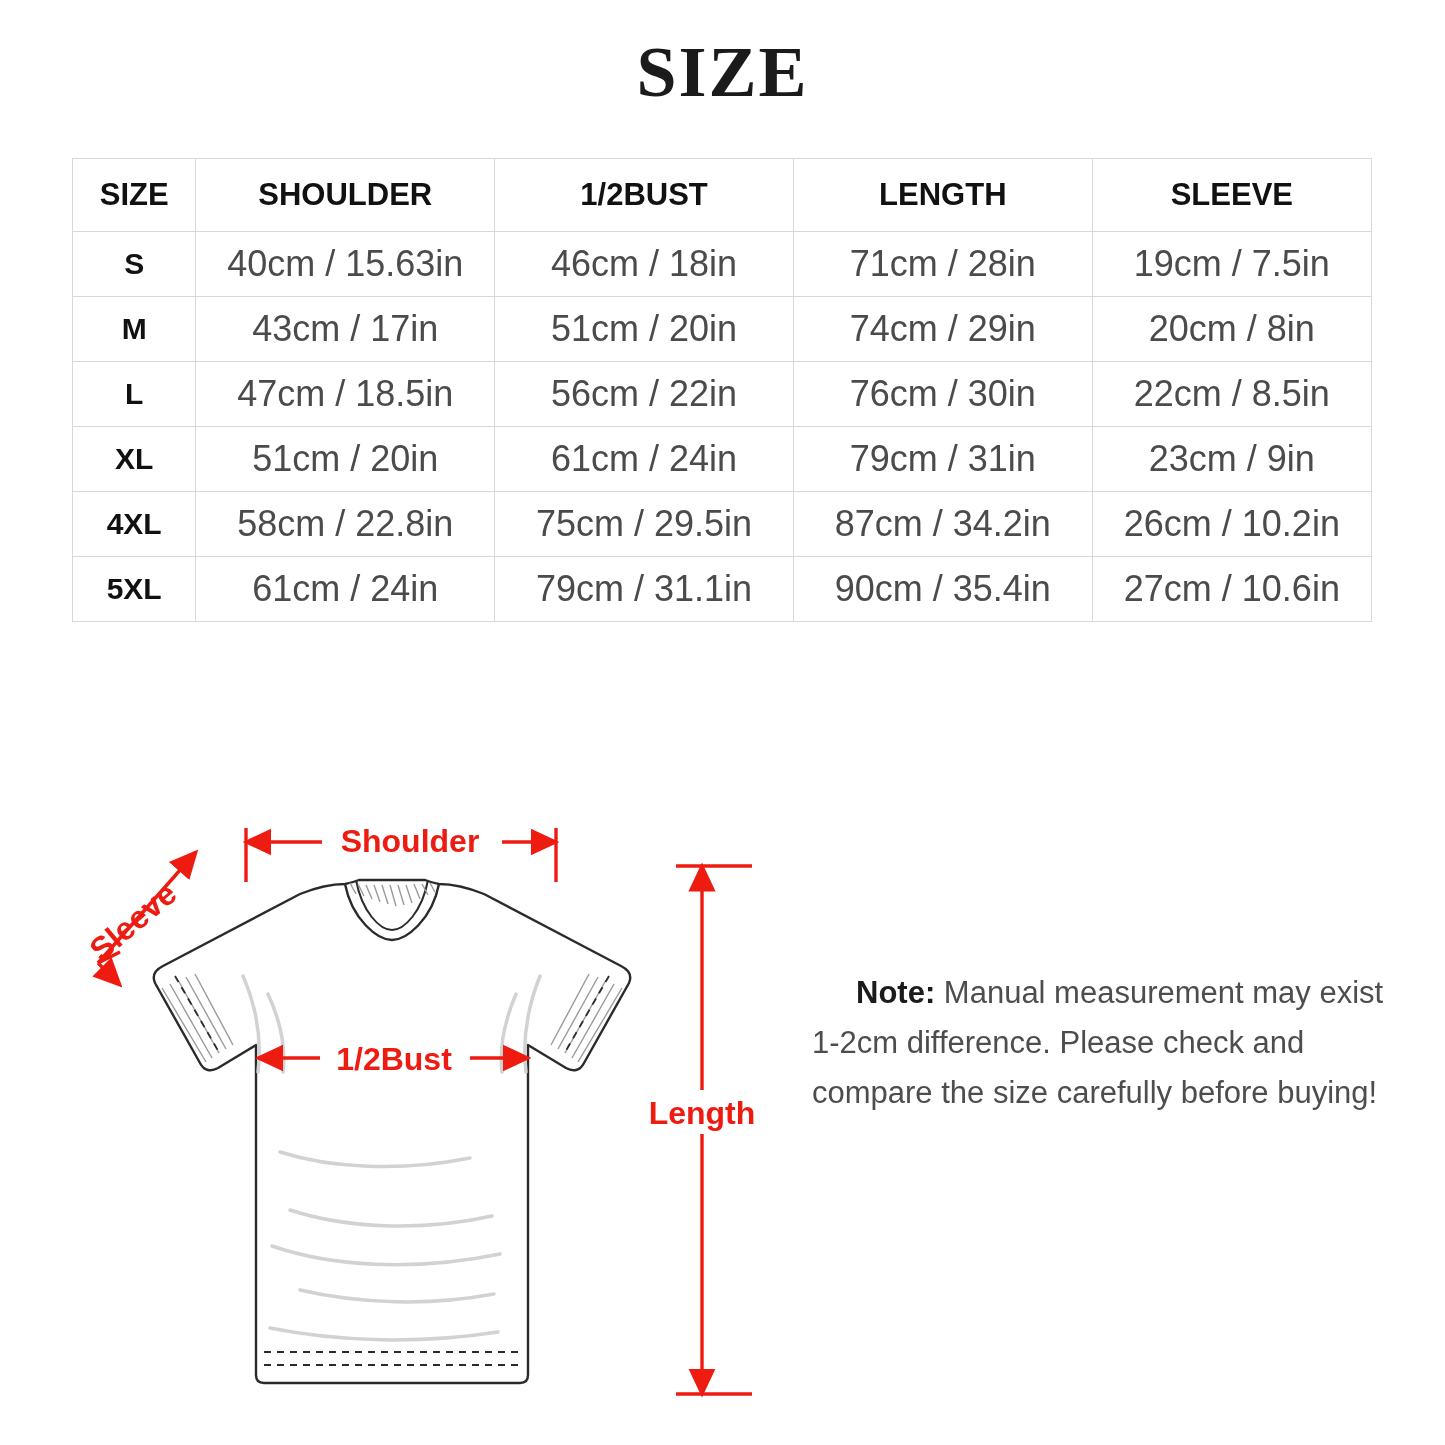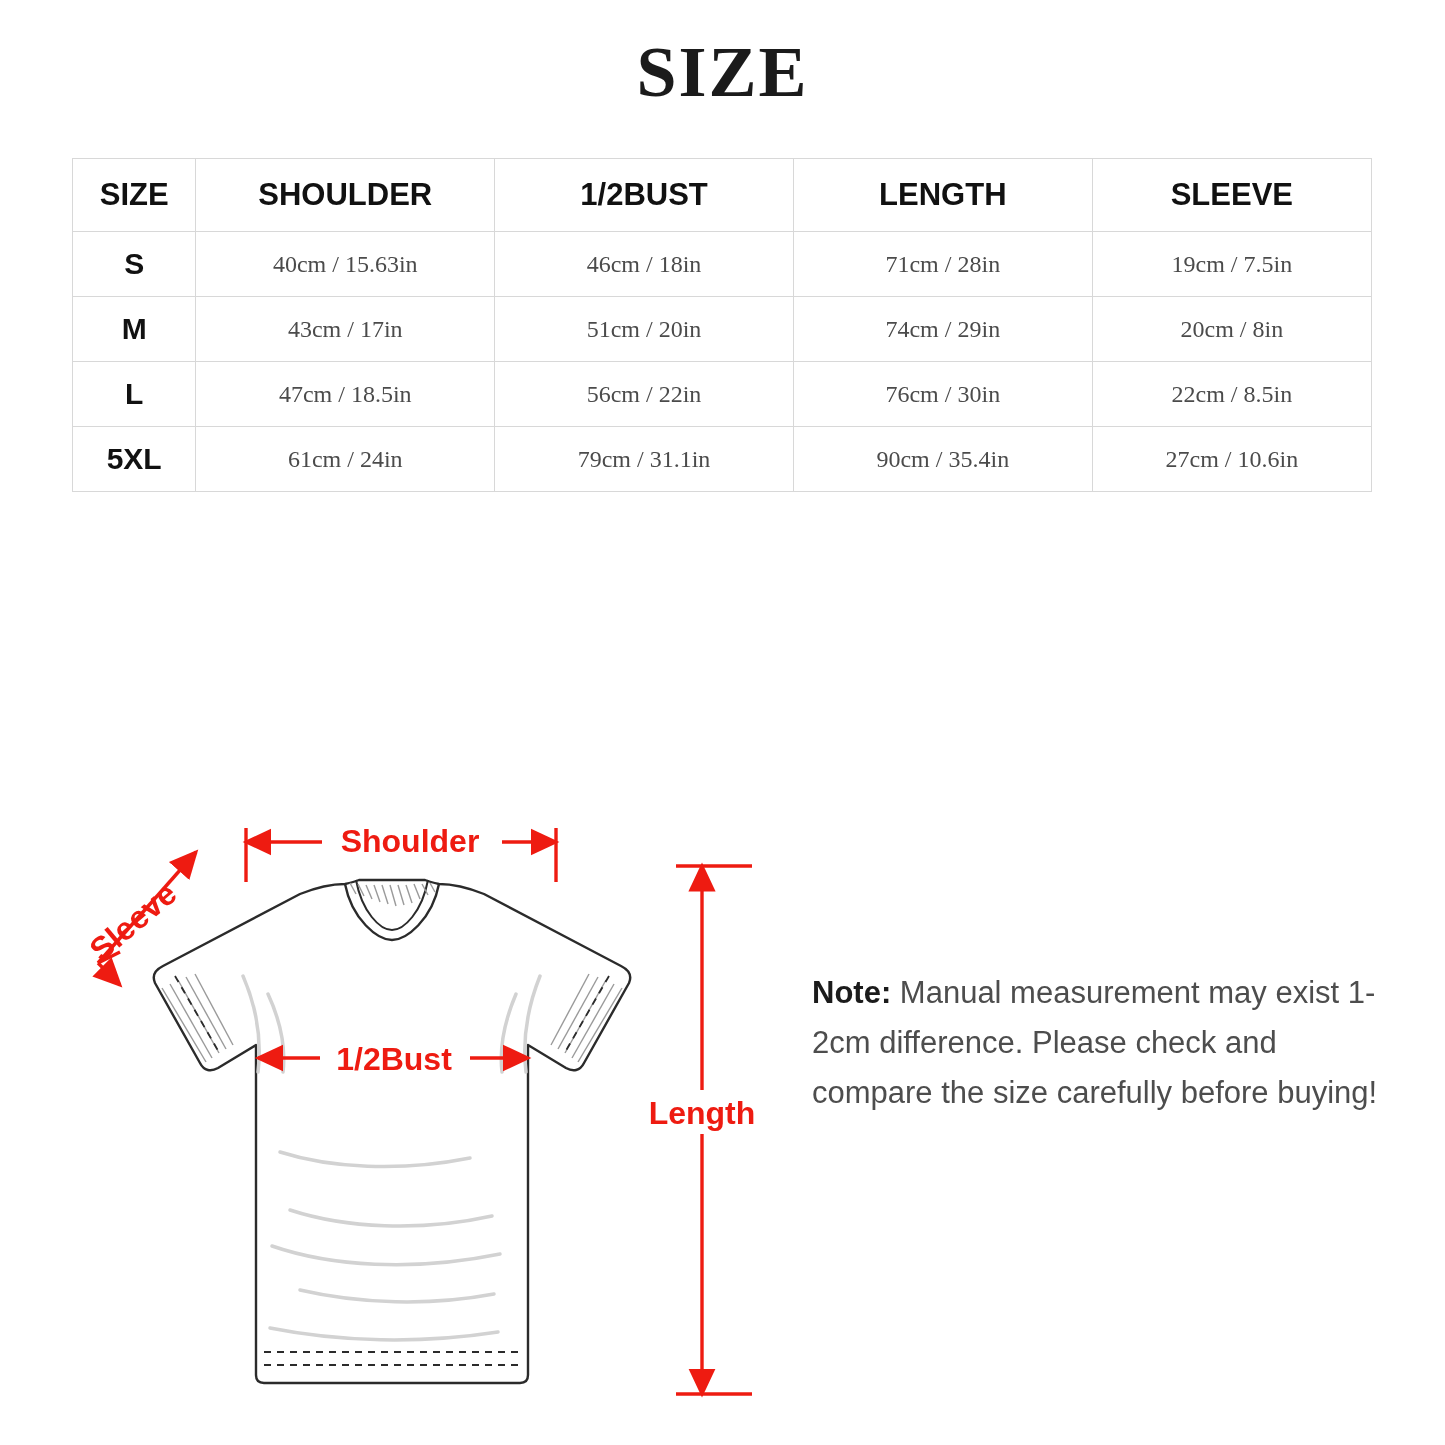--- a/index.html
+++ b/index.html
@@ -52,24 +52,23 @@
     font-weight: 700;
     color: #111;
     height: 72px;
   }
   table.size-table td.size-cell {
     font-size: 30px;
     font-weight: 700;
     color: #111;
   }
   table.size-table td.val {
-    font-size: 24px;
+    font-size: 36px;
     font-weight: 400;
     color: #4b4b4b;
-    font-family: Liberation Serif, serif;
   }
   col.c-size    { width: 9.5%; }
   col.c-shd     { width: 23%; }
   col.c-bust    { width: 23%; }
   col.c-len     { width: 23%; }
   col.c-slv     { width: 21.5%; }
 
   
   .diagram {
     position: absolute;
@@ -86,20 +85,21 @@
     left: 812px;
     top: 968px;
     width: 580px;
     font-size: 31px;
     line-height: 1.62;
     color: #4d4d4d;
   }
   .note b {
     color: #1b1b1b;
     font-weight: 700;
+    margin-left: 44px;
   }
 </style>
 </head>
 <body>
 
 <h1 class="title">SIZE</h1>
 
 <div class="table-wrap">
   <table class="size-table">
     <colgroup>
@@ -132,20 +132,34 @@
         <td class="val">51cm / 20in</td>
         <td class="val">74cm / 29in</td>
         <td class="val">20cm / 8in</td>
       </tr>
       <tr>
         <td class="size-cell">L</td>
         <td class="val">47cm / 18.5in</td>
         <td class="val">56cm / 22in</td>
         <td class="val">76cm / 30in</td>
         <td class="val">22cm / 8.5in</td>
+      </tr>
+      <tr>
+        <td class="size-cell">XL</td>
+        <td class="val">51cm / 20in</td>
+        <td class="val">61cm / 24in</td>
+        <td class="val">79cm / 31in</td>
+        <td class="val">23cm / 9in</td>
+      </tr>
+      <tr>
+        <td class="size-cell">4XL</td>
+        <td class="val">58cm / 22.8in</td>
+        <td class="val">75cm / 29.5in</td>
+        <td class="val">87cm / 34.2in</td>
+        <td class="val">26cm / 10.2in</td>
       </tr>
       <tr>
         <td class="size-cell">5XL</td>
         <td class="val">61cm / 24in</td>
         <td class="val">79cm / 31.1in</td>
         <td class="val">90cm / 35.4in</td>
         <td class="val">27cm / 10.6in</td>
       </tr>
     </tbody>
   </table>

